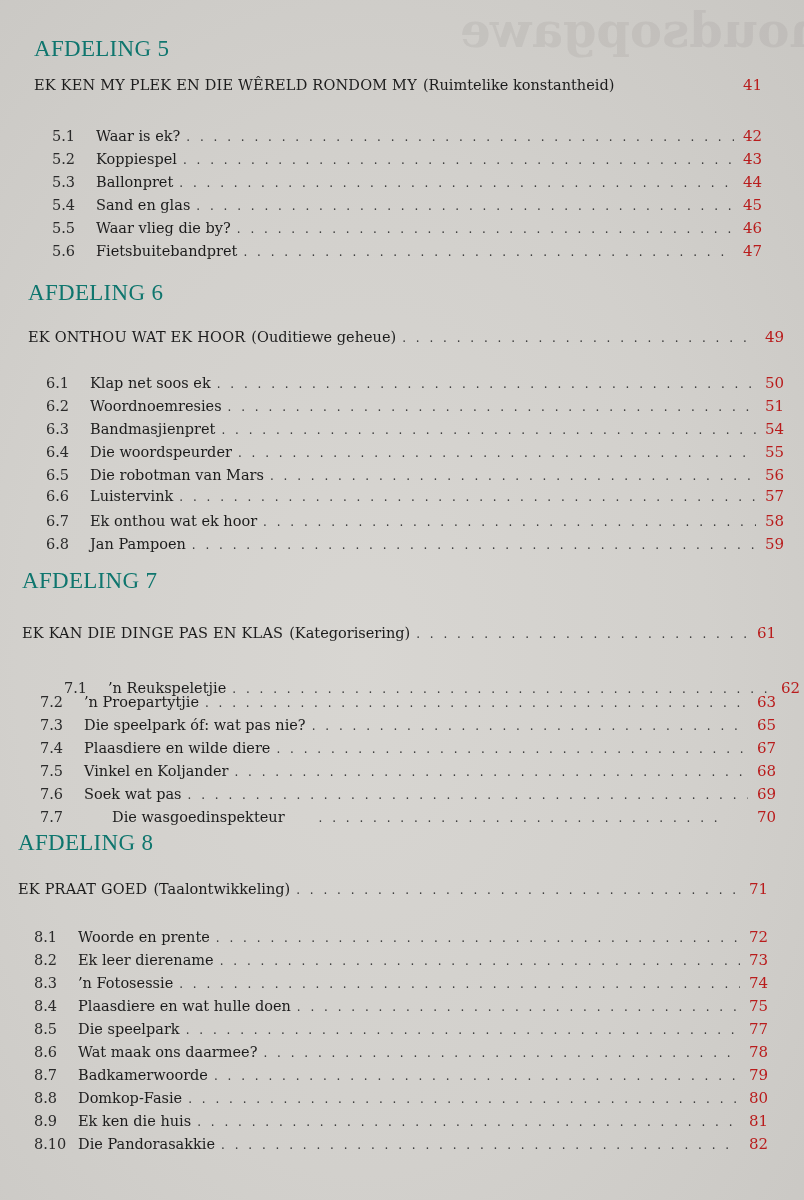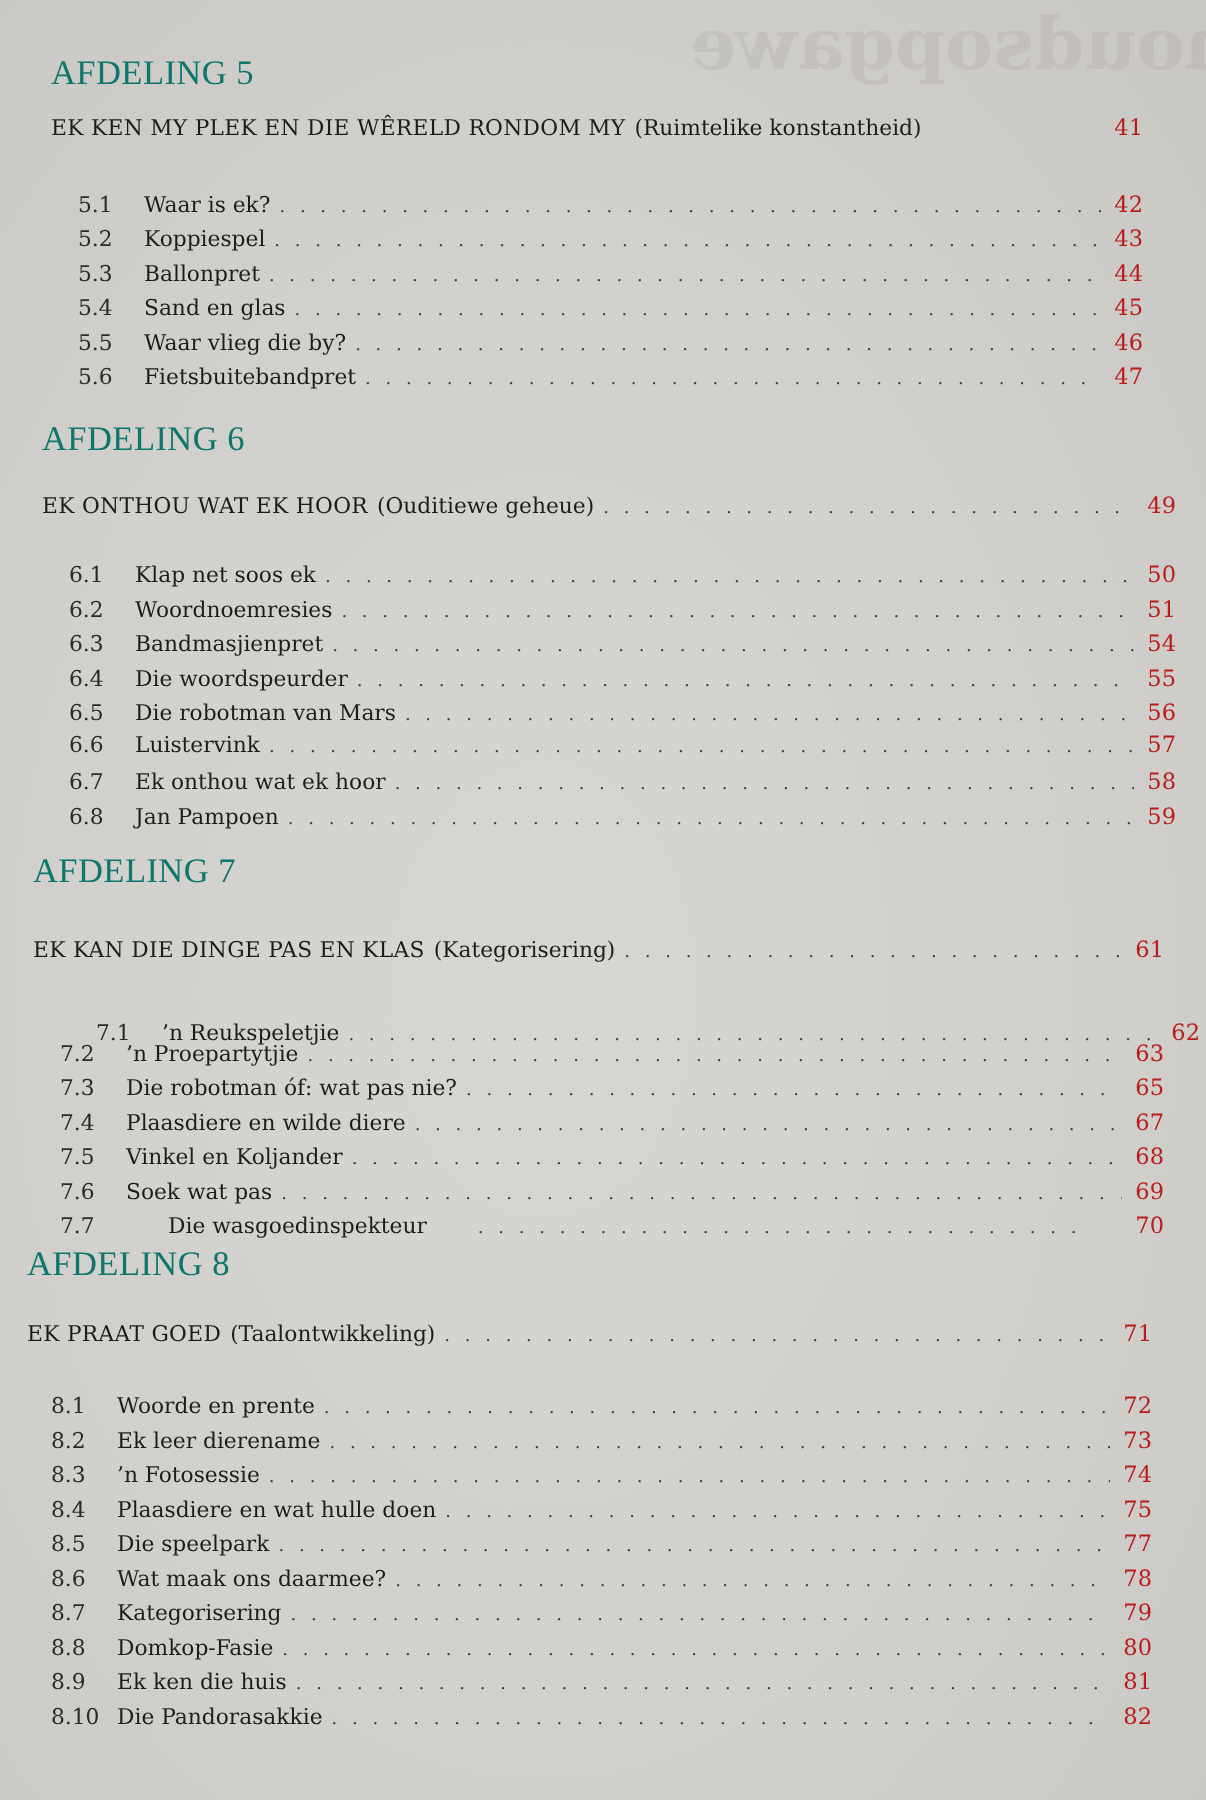--- a/index.html
+++ b/index.html
@@ -230,21 +230,21 @@
         <span class="page-num">62</span>
       </div>
       <div class="item-row" style="left:40px; top:693px; width:736px;">
         <span class="item-num">7.2</span>
         <span class="item-title">’n Proepartytjie</span>
         <span class="leader"></span>
         <span class="page-num">63</span>
       </div>
       <div class="item-row" style="left:40px; top:716px; width:736px;">
         <span class="item-num">7.3</span>
-        <span class="item-title">Die robotman óf: wat pas nie?</span>
+        <span class="item-title">Die speelpark óf: wat pas nie?</span>
         <span class="leader"></span>
         <span class="page-num">65</span>
       </div>
       <div class="item-row" style="left:40px; top:739px; width:736px;">
         <span class="item-num">7.4</span>
         <span class="item-title">Plaasdiere en wilde diere</span>
         <span class="leader"></span>
         <span class="page-num">67</span>
       </div>
       <div class="item-row" style="left:40px; top:762px; width:736px;">
@@ -308,21 +308,21 @@
         <span class="page-num">77</span>
       </div>
       <div class="item-row" style="left:34px; top:1043px; width:734px;">
         <span class="item-num">8.6</span>
         <span class="item-title">Wat maak ons daarmee?</span>
         <span class="leader"></span>
         <span class="page-num">78</span>
       </div>
       <div class="item-row" style="left:34px; top:1066px; width:734px;">
         <span class="item-num">8.7</span>
-        <span class="item-title">Kategorisering</span>
+        <span class="item-title">Badkamerwoorde</span>
         <span class="leader"></span>
         <span class="page-num">79</span>
       </div>
       <div class="item-row" style="left:34px; top:1089px; width:734px;">
         <span class="item-num">8.8</span>
         <span class="item-title">Domkop-Fasie</span>
         <span class="leader"></span>
         <span class="page-num">80</span>
       </div>
       <div class="item-row" style="left:34px; top:1112px; width:734px;">

